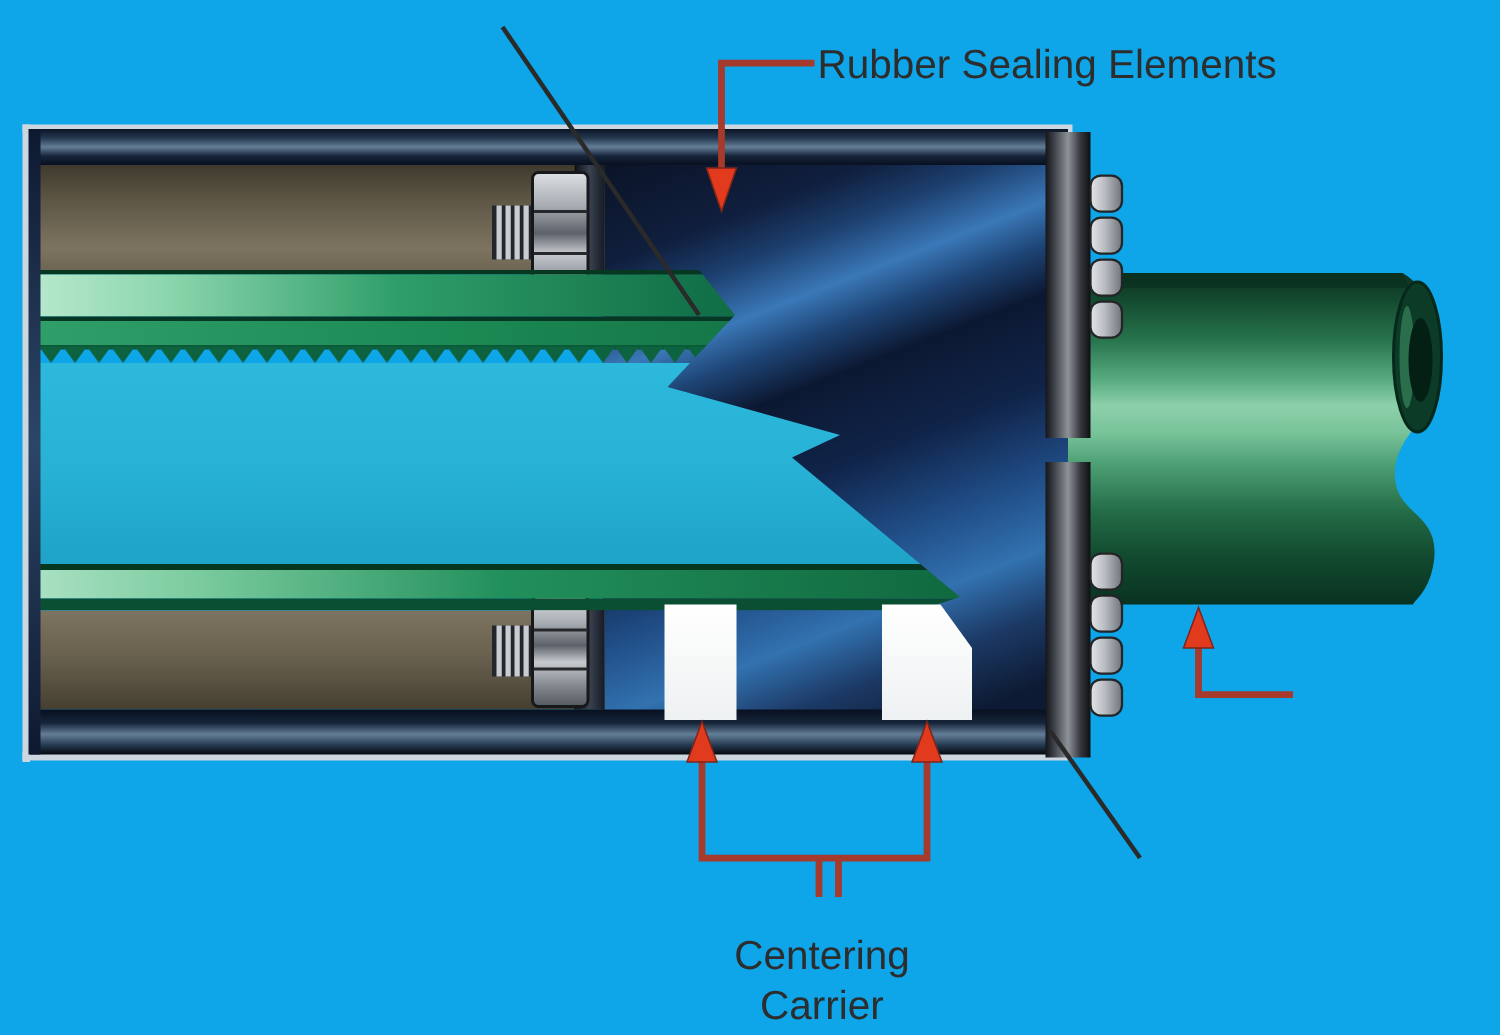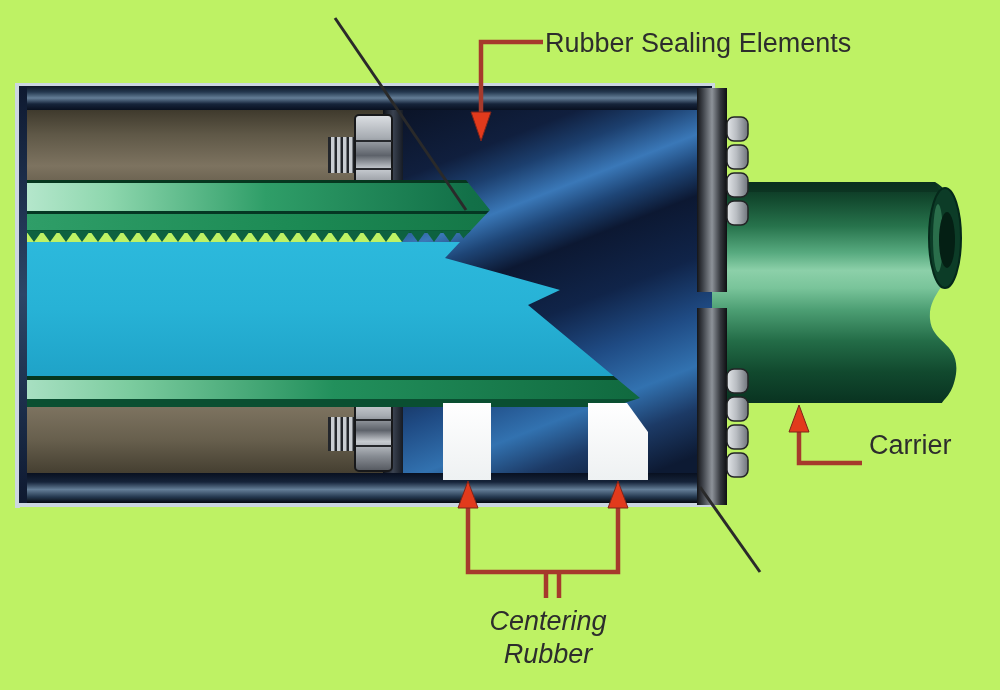--- a/index.html
+++ b/index.html
@@ -1,16 +1,16 @@
 <!DOCTYPE html>
 <html style="--label_text: #2d2d2d; --arrow_line: #a63a2c; --arrow_head: #e23a1c; --casing_navy: #0c1a33; --casing_steel: #5e7892; --annulus_brown: #6b6250; --carrier_green: #2f8f5c; --interior_cyan: #27b4d8; --seal_navy: #0c1730; --seal_highlight: #3a78b8; --block_white: #ffffff;"><head>
 <meta charset="utf-8">
 <style>
   html,body{margin:0;padding:0;background:#ffffff;}
-  .stage{position:relative;width:1000px;height:690px;background:#bef264;overflow:hidden;
+  .stage{position:relative;width:1000px;height:690px;background:#0ea5e9;overflow:hidden;
          font-family:"Liberation Sans", sans-serif;}
   .stage svg{position:absolute;left:0;top:0;}
   .diagram-label{position:absolute;color:var(--label_text,#2d2d2d);font-size:27px;
                  line-height:33px;letter-spacing:0px;white-space:nowrap;}
   .label-center{text-align:center;white-space:normal;}
   .arrow-line{stroke:var(--arrow_line,#a63a2c);stroke-width:4.5;fill:none;}
   .arrow-head{fill:var(--arrow_head,#e23a1c);stroke:#7e241a;stroke-width:1;}
 </style>
 </head>
 <body>
@@ -235,21 +235,20 @@
     <path class="arrow-line" d="M546,572 L546,598"></path>
     <path class="arrow-line" d="M559,572 L559,598"></path>
     <path class="arrow-head" d="M468,481 L458,508 L478,508 Z"></path>
     <path class="arrow-head" d="M618,481 L608,508 L628,508 Z"></path>
   </g>
 </svg>
 
   <div class="diagram-label" style="left:545px;top:27px;">Rubber Sealing Elements</div>
 
   <div class="diagram-label" style="left:869px;top:428px;line-height:34px;">
+  </div>
+
+  <div class="diagram-label label-center" style="left:448px;top:621px;width:200px;">
+    <div>Centering</div>
     <div>Carrier</div>
   </div>
 
-  <div class="diagram-label label-center" style="left:448px;top:605px;width:200px;font-style:italic;">
-    <div>Centering</div>
-    <div>Rubber</div>
-  </div>
-
 </div>
 
 </body></html>

